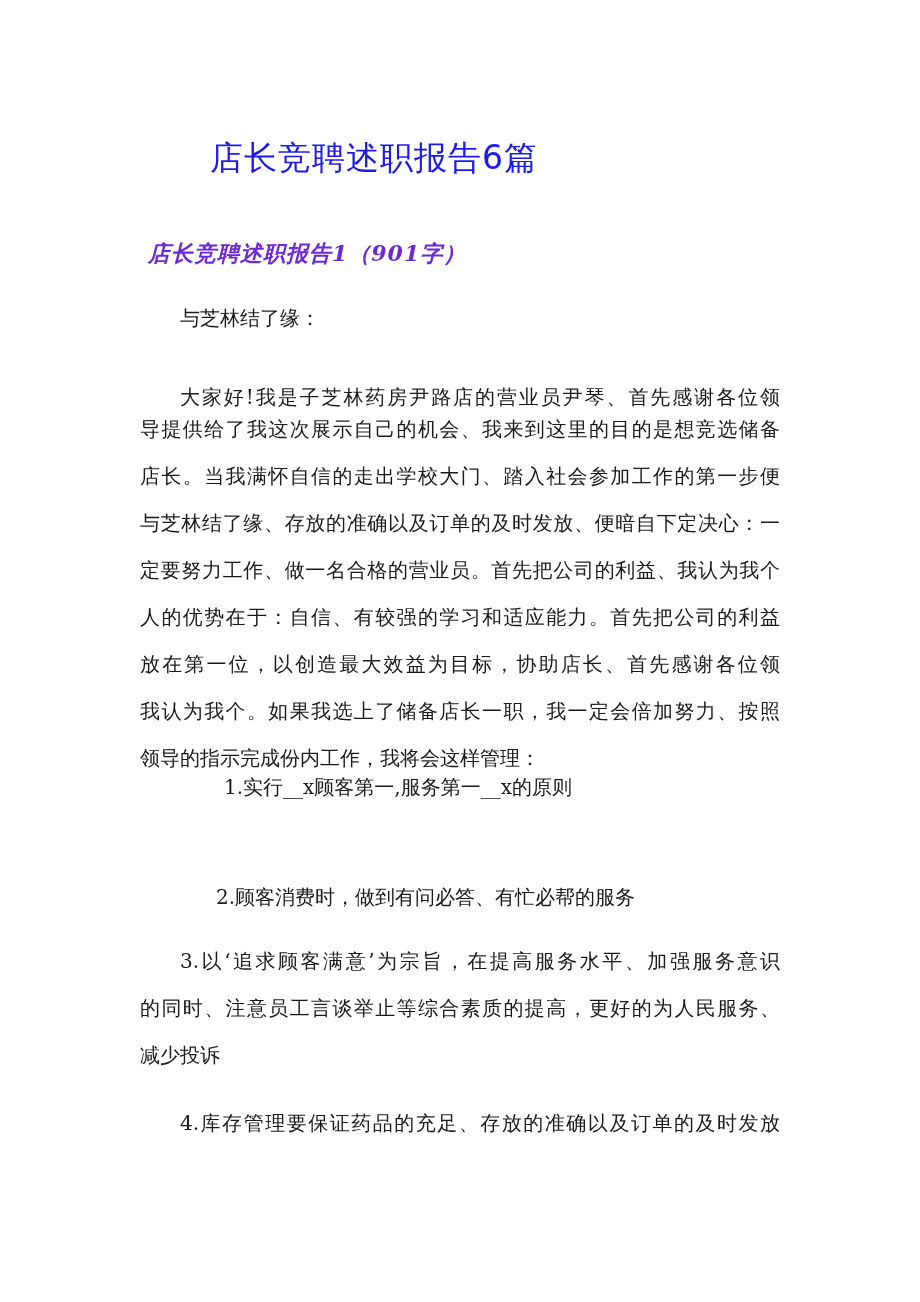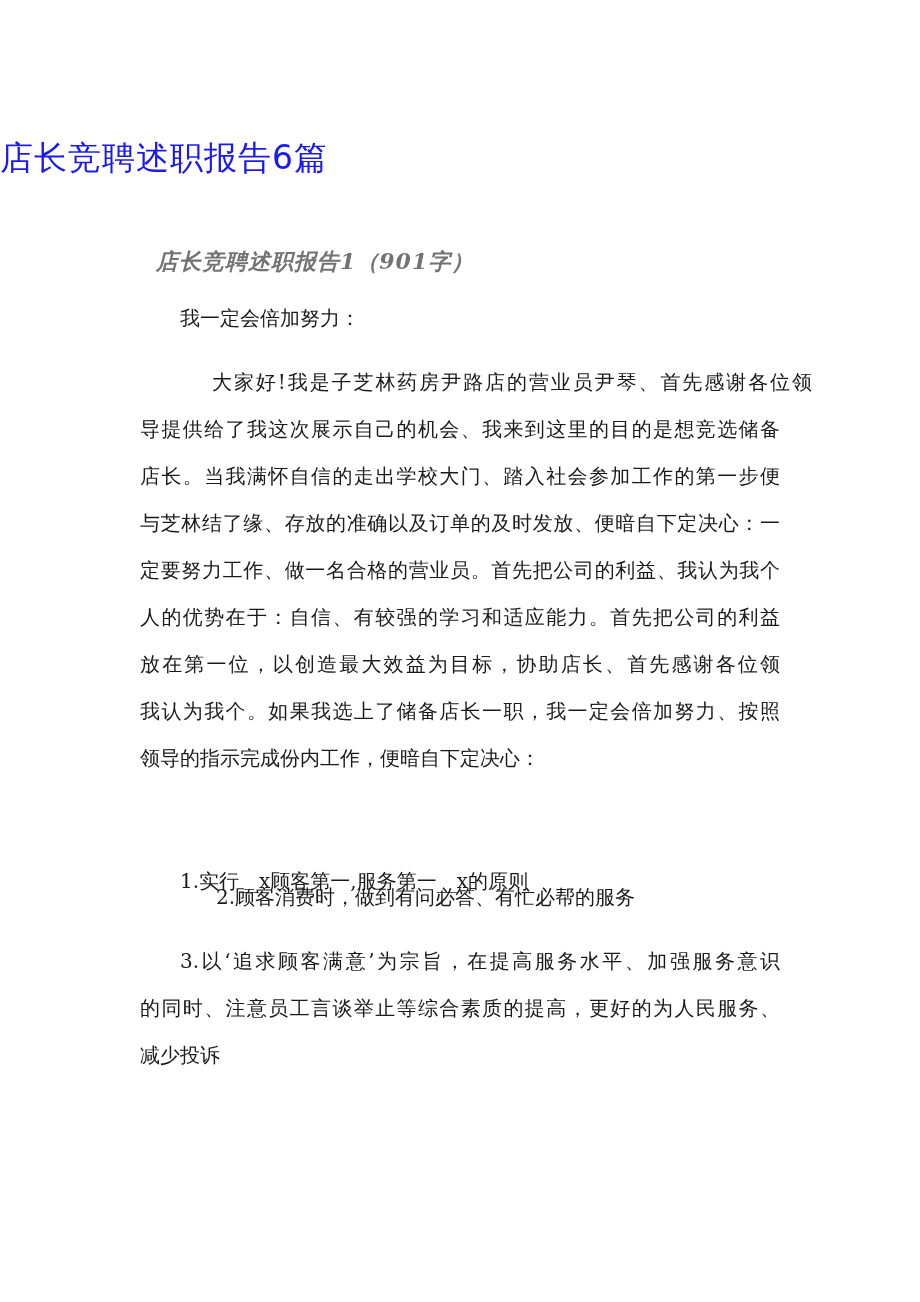--- a/index.html
+++ b/index.html
@@ -19,40 +19,40 @@
     position: absolute;
     left: 0; top: 0;
     width: 920px;
     height: 1302px;
   }
   .doc-title {
     position: absolute;
     top: 136px;
     left: 0;
     width: 748px;
-    text-align: left;
+    text-align: center;
     font-size: 33px;
     line-height: 44px;
     color: #1a1aee;
     font-family: "DejaVu Sans", "Liberation Sans", sans-serif;
     letter-spacing: 1px;
     margin: 0;
     font-weight: normal;
   }
   .section-heading {
     position: absolute;
     top: 228px;
     left: 140px;
     font-size: 22px;
     line-height: 34px;
-    color: #737373;
+    color: #6d28d9;
     font-weight: bold;
     font-style: italic;
     font-family: "DejaVu Serif", "Liberation Serif", serif;
-    margin: 16px;
+    margin: 8px;
     letter-spacing: 1px;
   }
   .line {
     position: absolute;
     left: 140px;
     width: 640px;
     font-size: 20px;
     line-height: 30px;
     white-space: nowrap;
     color: #1a1a1a;
@@ -64,38 +64,39 @@
 </style>
 </head>
 <body>
 
 <div class="page">
 
   <h1 class="doc-title">店长竞聘述职报告6篇</h1>
 
   <h2 class="section-heading">店长竞聘述职报告1（901字）</h2>
 
-  <div class="line indent last" style="top:303px;">我一定会倍加努力：</div>
+  <div class="line indent last" style="top:303px;">与芝林结了缘：</div>
 
   <div>
-    <div class="line indent" style="top:367px;margin-left:32px;">大家好!我是子芝林药房尹路店的营业员尹琴、首先感谢各位领</div>
+    <div class="line indent" style="top:382px;">大家好!我是子芝林药房尹路店的营业员尹琴、首先感谢各位领</div>
     <div class="line" style="top:414px;">导提供给了我这次展示自己的机会、我来到这里的目的是想竞选储备</div>
     <div class="line" style="top:461px;">店长。当我满怀自信的走出学校大门、踏入社会参加工作的第一步便</div>
     <div class="line" style="top:508px;">与芝林结了缘、存放的准确以及订单的及时发放、便暗自下定决心：一</div>
     <div class="line" style="top:555px;">定要努力工作、做一名合格的营业员。首先把公司的利益、我认为我个</div>
     <div class="line" style="top:602px;">人的优势在于：自信、有较强的学习和适应能力。首先把公司的利益</div>
     <div class="line" style="top:649px;">放在第一位，以创造最大效益为目标，协助店长、首先感谢各位领</div>
     <div class="line" style="top:696px;">我认为我个。如果我选上了储备店长一职，我一定会倍加努力、按照</div>
-    <div class="line last" style="top:743px;">领导的指示完成份内工作，便暗自下定决心：</div>
+    <div class="line last" style="top:743px;">领导的指示完成份内工作，我将会这样管理：</div>
   </div>
 
-  <div class="line indent last" style="top:866px;">1.实行__x顾客第一,服务第一__x的原则</div>
+  <div class="line indent last" style="top:772px;margin-left:44px;">1.实行__x顾客第一,服务第一__x的原则</div>
 
   <div class="line indent last" style="top:882px;margin-left:36px;">2.顾客消费时，做到有问必答、有忙必帮的服务</div>
 
   <div>
     <div class="line indent" style="top:946px;">3.以‘追求顾客满意’为宗旨，在提高服务水平、加强服务意识</div>
     <div class="line" style="top:993px;">的同时、注意员工言谈举止等综合素质的提高，更好的为人民服务、</div>
     <div class="line last" style="top:1040px;">减少投诉</div>
   </div>
 
+  <div class="line indent" style="top:1108px;">4.库存管理要保证药品的充足、存放的准确以及订单的及时发放</div>
 
 </div>
 
 </body></html>

